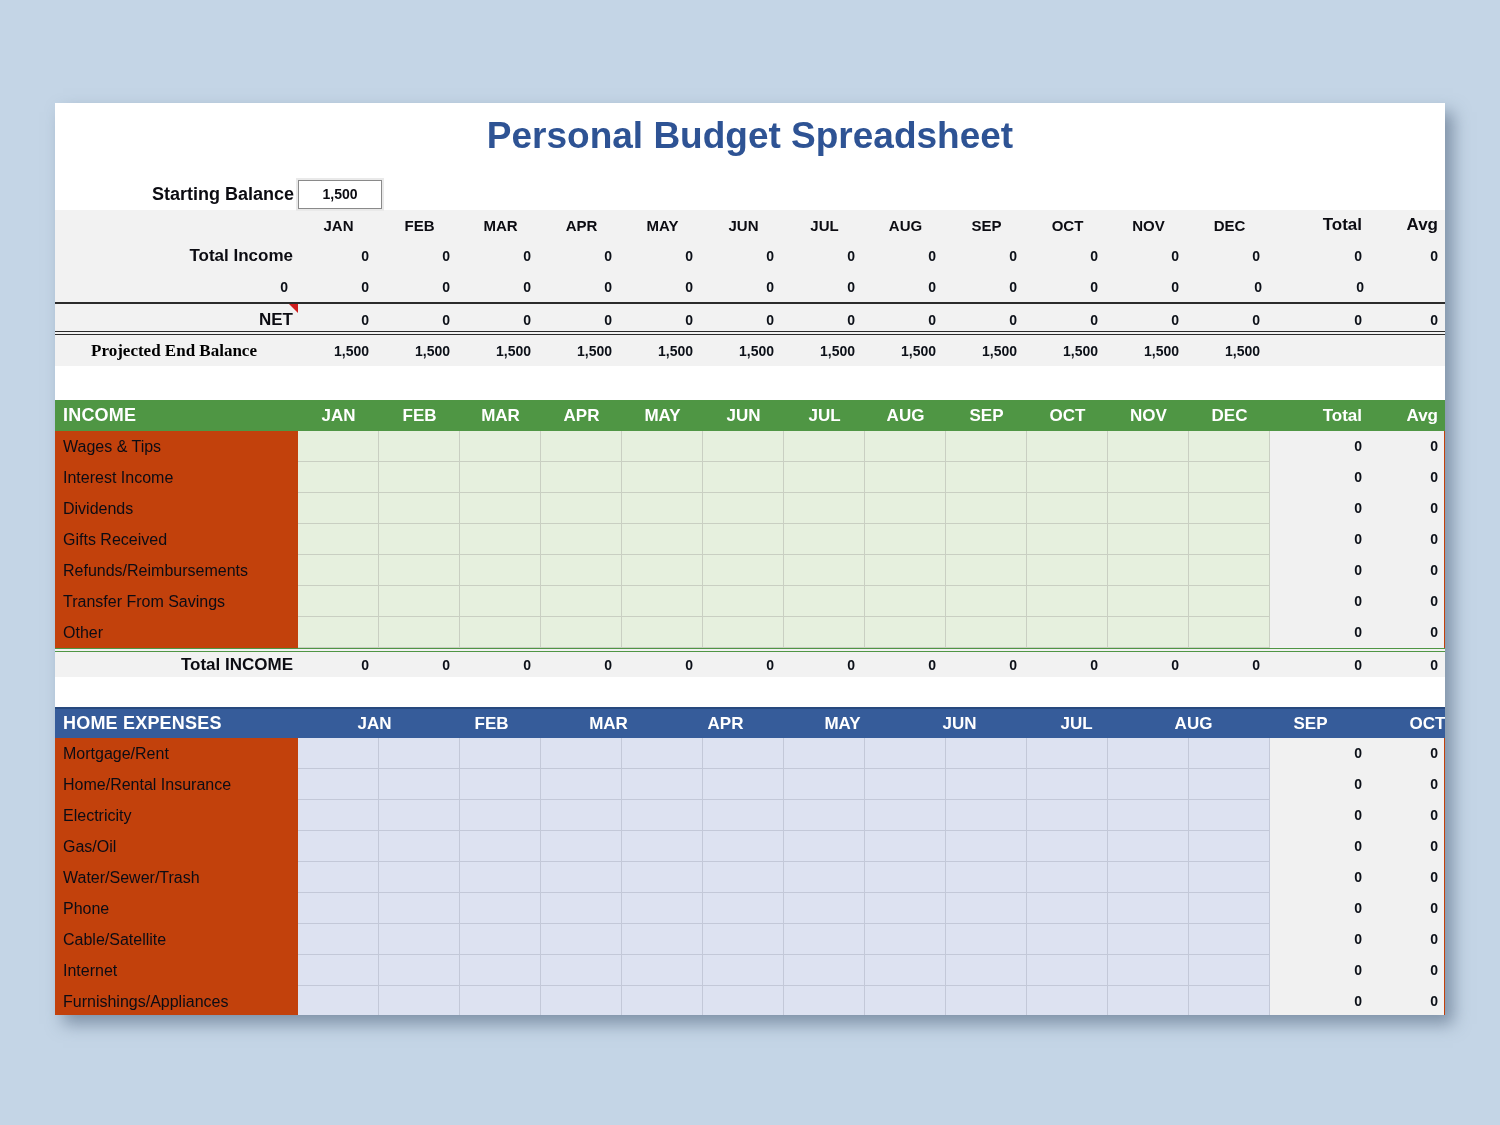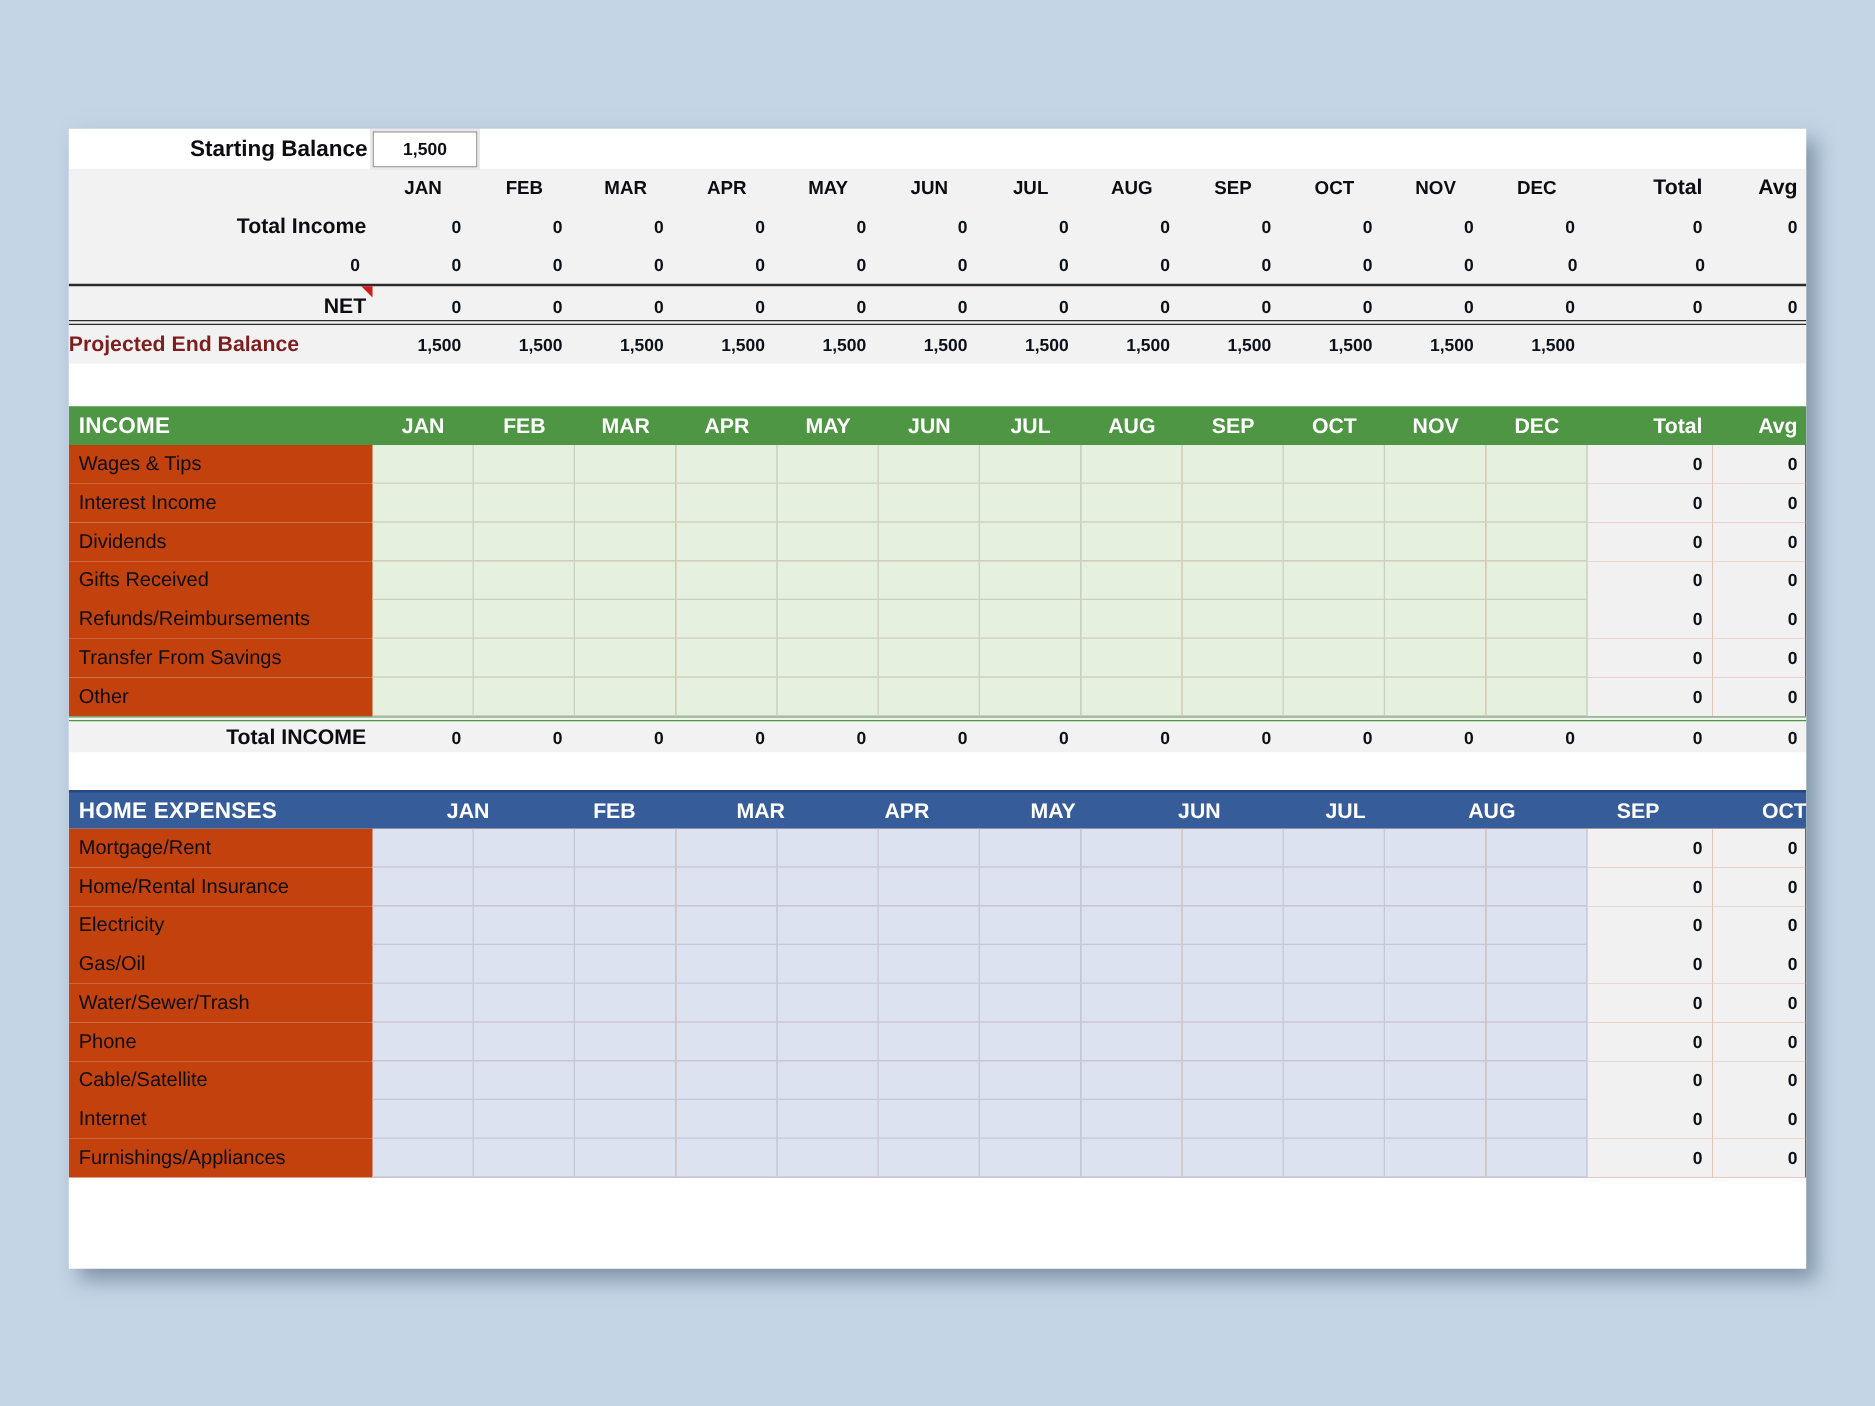--- a/index.html
+++ b/index.html
@@ -35,21 +35,21 @@
   .th{padding-right:8px;} .ah{padding-right:6px;}
   .srow{height:31px;}
   .srow .lab{font-size:17px;font-weight:700;text-align:right;padding-right:5px;color:#0c0c12;position:relative;height:100%;line-height:31px;}
   .num{font-size:14px;font-weight:700;text-align:right;padding-right:10px;color:#0c1018;}
   .tnum{font-size:14px;font-weight:700;text-align:right;padding-right:8px;color:#0c1018;}
   .anum{font-size:14px;font-weight:700;text-align:right;padding-right:6px;color:#0c1018;}
   .srow.net{border-top:2px solid #2b2b2b;border-bottom:4px double #2b2b2b;height:33px;}
   .flag{position:absolute;right:0;top:0;width:0;height:0;
     border-top:9px solid var(--accent-red);border-left:9px solid transparent;}
   .prow{height:31px;}
-  .prow .lab{font-size:17px;font-weight:700;text-align:left;padding-right:5px;color:#7f1d1d;}
+  .prow .lab{font-size:17px;font-weight:700;text-align:center;padding-right:5px;color:#000000;font-family:Liberation Serif, serif;}
   .gap1{height:34px;background:#fff;}
   .gap2{height:30px;background:#fff;}
   .sec-hdr{height:31px;color:#fff;}
   .sec-hdr.green{background:var(--green-header);}
   .sec-hdr.blue{background:var(--blue-header);border-top:2px solid #27497e;gap:36px;}
   .sec-hdr .sec-label{font-size:18px;font-weight:700;padding-left:8px;letter-spacing:0.2px;}
   .sec-hdr .mh{font-size:17px;font-weight:700;text-align:center;}
   .sec-hdr .th,.sec-hdr .ah{font-size:17px;font-weight:700;text-align:right;}
   .irow,.erow{height:31px;background:#c2410c;}
   .rlab{font-size:16px;padding-left:8px;color:#0c0c14;}
@@ -59,20 +59,23 @@
   .erow .bcell:first-of-type{border-left:1px solid #c3c8d8;}
   .shade{background:#f1f1f1;height:100%;line-height:31px;}
   .trow{height:29px;background:var(--band);border-top:4px double var(--green-header);}
   .trow .lab{font-size:17px;font-weight:700;text-align:right;padding-right:5px;color:#0c0c12;}
 </style>
 </head>
 <body>
 
 <div class="sheet">
 
+  <div class="title-block">
+    <h1>Personal Budget Spreadsheet</h1>
+  </div>
 
   <div class="sb-row">
     <div class="sb-label">Starting Balance</div>
     <div class="sb-box">1,500</div>
     <div></div>
   </div>
 
   <div class="band">
     <div class="grid hdr-sum" id="summary-header">
       <div></div>

